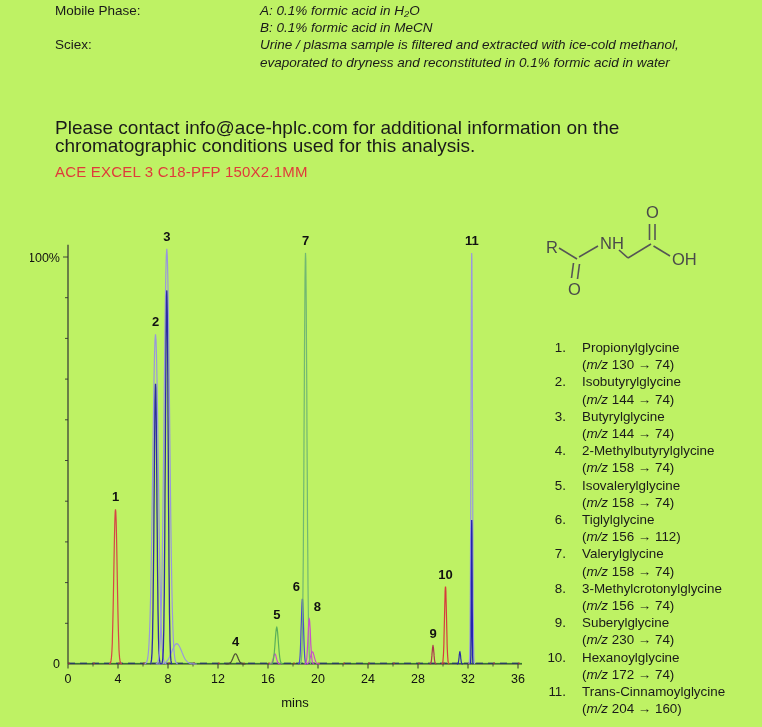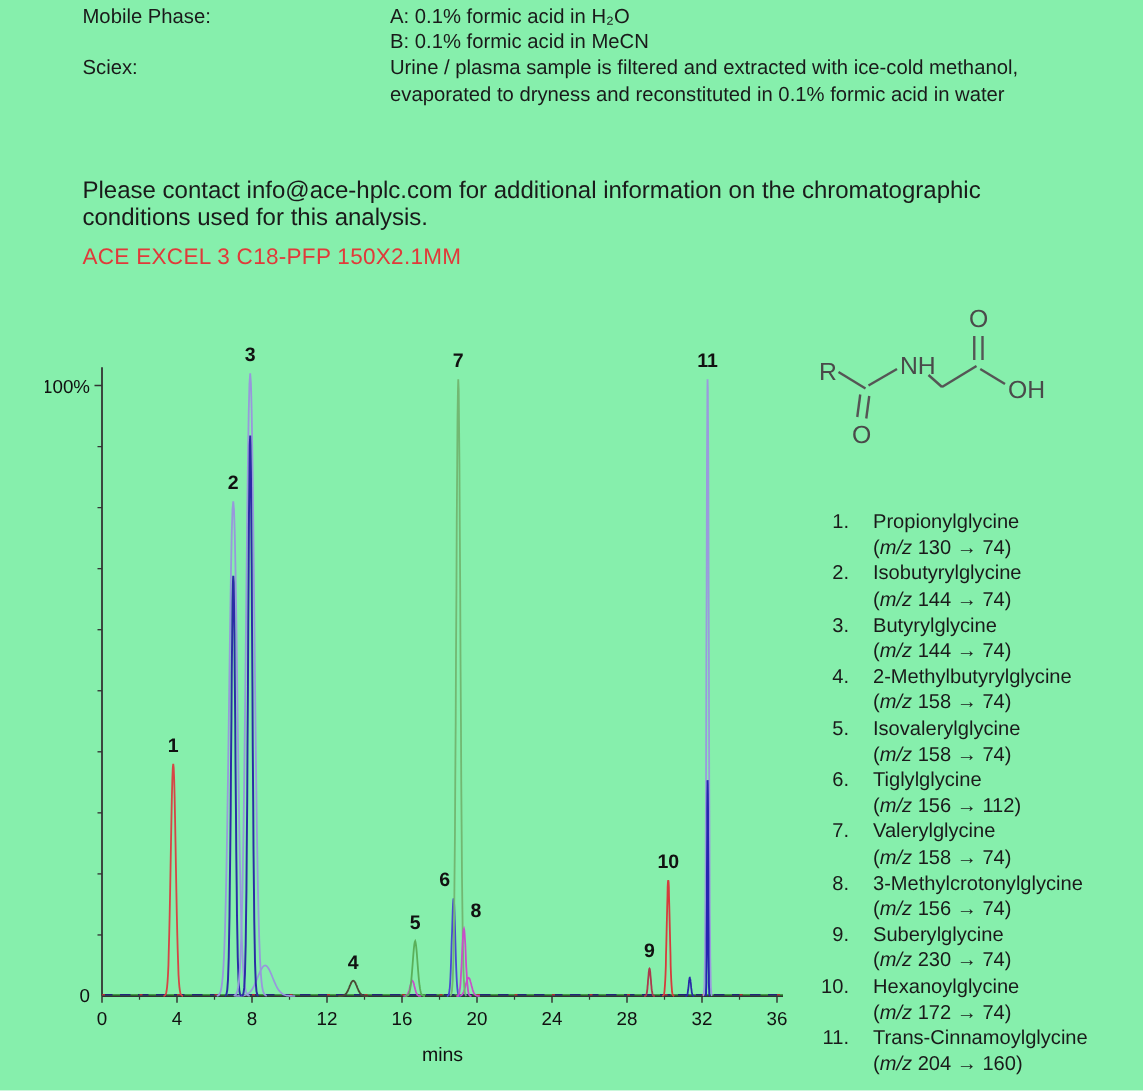--- a/index.html
+++ b/index.html
@@ -1,24 +1,24 @@
 <!DOCTYPE html>
 <html><head>
 <meta charset="utf-8">
 <style>
   html,body{margin:0;padding:0;background:#fff;}
-  .page{position:relative;width:762px;height:727px;background:#86efac;overflow:hidden;
+  .page{position:relative;width:762px;height:727px;background:#bef264;overflow:hidden;
         font-family:"Liberation Sans",sans-serif;color:#1a1a1a;}
   
   .hdr{position:absolute;left:55px;top:2px;font-size:13.5px;line-height:17.2px;}
   .hdr-row{display:flex;}
   .hdr-label{width:205px;flex:0 0 205px;}
-  .hdr-val{width:460px;}
-  
-  .contact{position:absolute;left:55px;top:119px;width:672px;font-size:16px;line-height:17.5px;}
+  .hdr-val{width:460px;font-style:italic;}
+  
+  .contact{position:absolute;left:55px;top:119px;width:672px;font-size:19px;line-height:17.5px;}
   
   .col-title{position:absolute;left:55px;top:163px;width:560px;text-align:left;
              font-size:15px;letter-spacing:.2px;}
   
   .chrom{position:absolute;left:30px;top:215px;}
   
   .struct{position:absolute;left:540px;top:196px;}
   
   .clist{position:absolute;left:540px;top:339px;width:222px;font-size:13.4px;line-height:17.2px;}
   .citem{display:flex;margin:0;}

